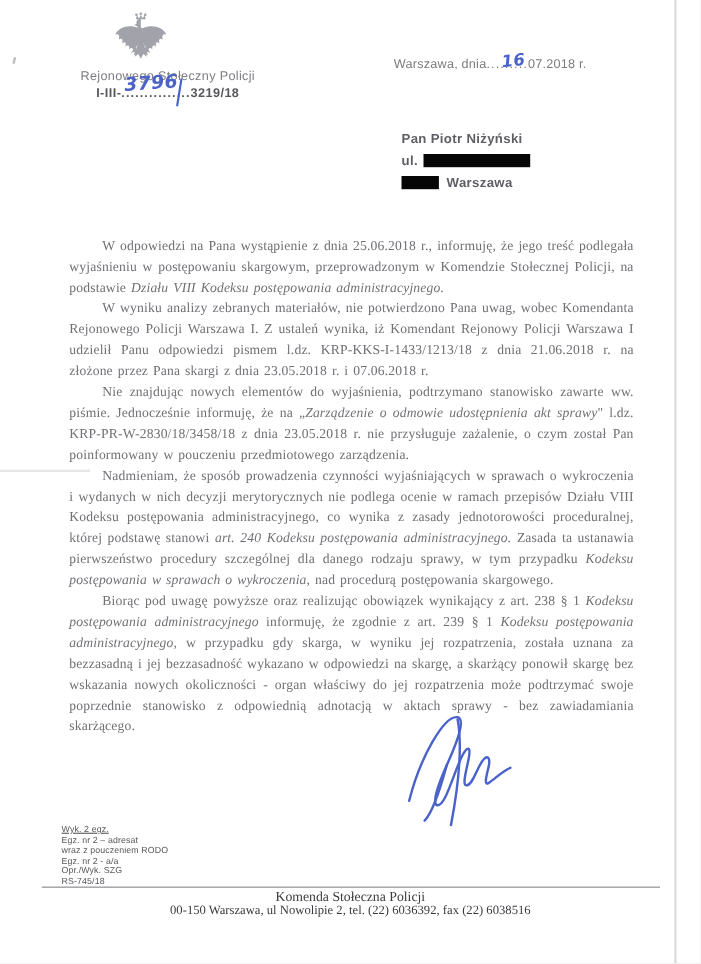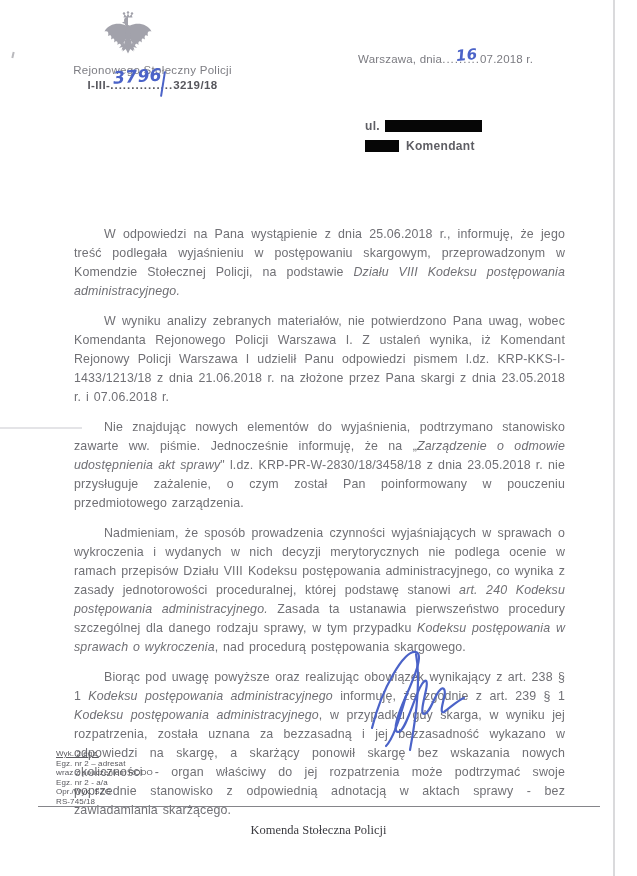--- a/index.html
+++ b/index.html
@@ -26,34 +26,34 @@
   .recipient{position:absolute;left:365px;top:116px;font-size:12px;font-weight:bold;
              color:#5e5e64;letter-spacing:.3px;}
   .recipient .rline{height:20px;display:flex;align-items:center;}
   .redact{display:inline-block;height:12px;background:#060606;margin:0 4px;}
   .redact.street{width:97px;margin-left:5px;}
   .redact.city{width:34px;margin-left:0;margin-right:7px;}
   
   .body{position:absolute;left:63px;top:214px;width:513px;
         font-size:12.4px;line-height:19px;color:#707075;
         text-align:justify;letter-spacing:.15px;word-spacing:1.2px;}
-  .para{text-indent:30px;margin:11px;}
+  .para{text-indent:30px;margin:0;font-family:Liberation Serif, serif;}
   .it{font-style:italic;}
   
   .sig-name{position:absolute;left:347px;top:702px;font-size:12px;font-weight:bold;
             font-style:italic;color:#46464c;letter-spacing:.4px;}
   .sig-svg{position:absolute;left:362px;top:646px;}
   
   .footnotes{position:absolute;left:56px;top:749px;font-size:8px;line-height:9.6px;
              color:#58585d;letter-spacing:.1px;}
   .footnotes .u{text-decoration:underline;}
   .footer-rule{position:absolute;left:38px;top:806px;width:562px;height:0;
                border-top:1px solid #85858a;}
   .footer-org{position:absolute;left:0;top:808px;width:637px;text-align:center;
-              font-family:"Liberation Serif",serif;font-size:12.5px;color:#3b3b40;margin-top:15px;}
+              font-family:"Liberation Serif",serif;font-size:12.5px;color:#3b3b40;}
   .footer-addr{position:absolute;left:0;top:822px;width:637px;text-align:center;
                font-family:"Liberation Serif",serif;font-size:11.5px;color:#3b3b40;}
   
   .scan-edge{position:absolute;left:613px;top:0;width:2px;height:876px;
              background:#c6c6ca;opacity:.65;}
   .smudge{position:absolute;left:0;top:427px;width:82px;height:2px;background:#e4e4e7;}
   .tick{position:absolute;left:12px;top:52px;width:2px;height:6px;background:#b9b9bd;
         transform:rotate(14deg);}
 </style>
 </head>
@@ -84,27 +84,28 @@
     <div class="ref-line">
       <span>I-III-</span><span class="slot"><span class="dots">...............</span><span class="hand hand-ref">3796</span><span class="pen-slash"></span></span><span>3219/18</span>
     </div>
   </div>
 
   <div class="date-line">
     <span>Warszawa, dnia</span><span class="dots">...</span><span class="slot"><span class="dots">...</span><span class="hand hand-date">16</span></span><span class="dots">...</span><span>07.2018 r.</span>
   </div>
 
   <div class="recipient">
+    <div class="rline">Pan Piotr Niżyński</div>
     <div class="rline">
       <span>ul.</span>
       <span class="redact street"></span>
     </div>
     <div class="rline">
       <span class="redact city"></span>
-      <span>Komendant</span>
+      <span>Warszawa</span>
     </div>
   </div>
 
   <div class="body">
       <div class="para"><span>W odpowiedzi na Pana wystąpienie z dnia 25.06.2018 r., informuję, że jego treść podlegała wyjaśnieniu w postępowaniu skargowym, przeprowadzonym w Komendzie Stołecznej Policji, na podstawie </span><span class="it">Działu VIII Kodeksu postępowania administracyjnego.</span></div>
       <div class="para"><span>W wyniku analizy zebranych materiałów, nie potwierdzono Pana uwag, wobec Komendanta Rejonowego Policji Warszawa I. Z ustaleń wynika, iż Komendant Rejonowy Policji Warszawa I udzielił Panu odpowiedzi pismem l.dz. KRP-KKS-I-1433/1213/18 z dnia 21.06.2018 r. na złożone przez Pana skargi z dnia 23.05.2018 r. i 07.06.2018 r.</span></div>
       <div class="para"><span>Nie znajdując nowych elementów do wyjaśnienia, podtrzymano stanowisko zawarte ww. piśmie. Jednocześnie informuję, że na „</span><span class="it">Zarządzenie o odmowie udostępnienia akt sprawy</span><span>" l.dz. KRP-PR-W-2830/18/3458/18 z dnia 23.05.2018 r. nie przysługuje zażalenie, o czym został Pan poinformowany w pouczeniu przedmiotowego zarządzenia.</span></div>
       <div class="para"><span>Nadmieniam, że sposób prowadzenia czynności wyjaśniających w sprawach o wykroczenia i wydanych w nich decyzji merytorycznych nie podlega ocenie w ramach przepisów Działu VIII Kodeksu postępowania administracyjnego, co wynika z zasady jednotorowości proceduralnej, której podstawę stanowi </span><span class="it">art. 240 Kodeksu postępowania administracyjnego.</span><span> Zasada ta ustanawia pierwszeństwo procedury szczególnej dla danego rodzaju sprawy, w tym przypadku </span><span class="it">Kodeksu postępowania w sprawach o wykroczenia</span><span>, nad procedurą postępowania skargowego.</span></div>
       <div class="para"><span>Biorąc pod uwagę powyższe oraz realizując obowiązek wynikający z art. 238 § 1 </span><span class="it">Kodeksu postępowania administracyjnego</span><span> informuję, że zgodnie z art. 239 § 1 </span><span class="it">Kodeksu postępowania administracyjnego</span><span>, w przypadku gdy skarga, w wyniku jej rozpatrzenia, została uznana za bezzasadną i jej bezzasadność wykazano w odpowiedzi na skargę, a skarżący ponowił skargę bez wskazania nowych okoliczności - organ właściwy do jej rozpatrzenia może podtrzymać swoje poprzednie stanowisko z odpowiednią adnotacją w aktach sprawy - bez zawiadamiania skarżącego.</span></div>
     </div>
@@ -121,18 +122,19 @@
       <div class="u">Wyk. 2 egz.</div>
       <div>Egz. nr 2 – adresat</div>
       <div>wraz z pouczeniem RODO</div>
       <div>Egz. nr 2 - a/a</div>
       <div>Opr./Wyk. SZG</div>
       <div>RS-745/18</div>
     </div>
 
   <div class="footer-rule"></div>
   <div class="footer-org">Komenda Stołeczna Policji</div>
+  <div class="footer-addr">00-150 Warszawa, ul Nowolipie 2, tel. (22) 6036392, fax (22) 6038516</div>
 
   <div class="scan-edge"></div>
   <div class="smudge"></div>
   <div class="tick"></div>
 
 </div>
 
 </body></html>

